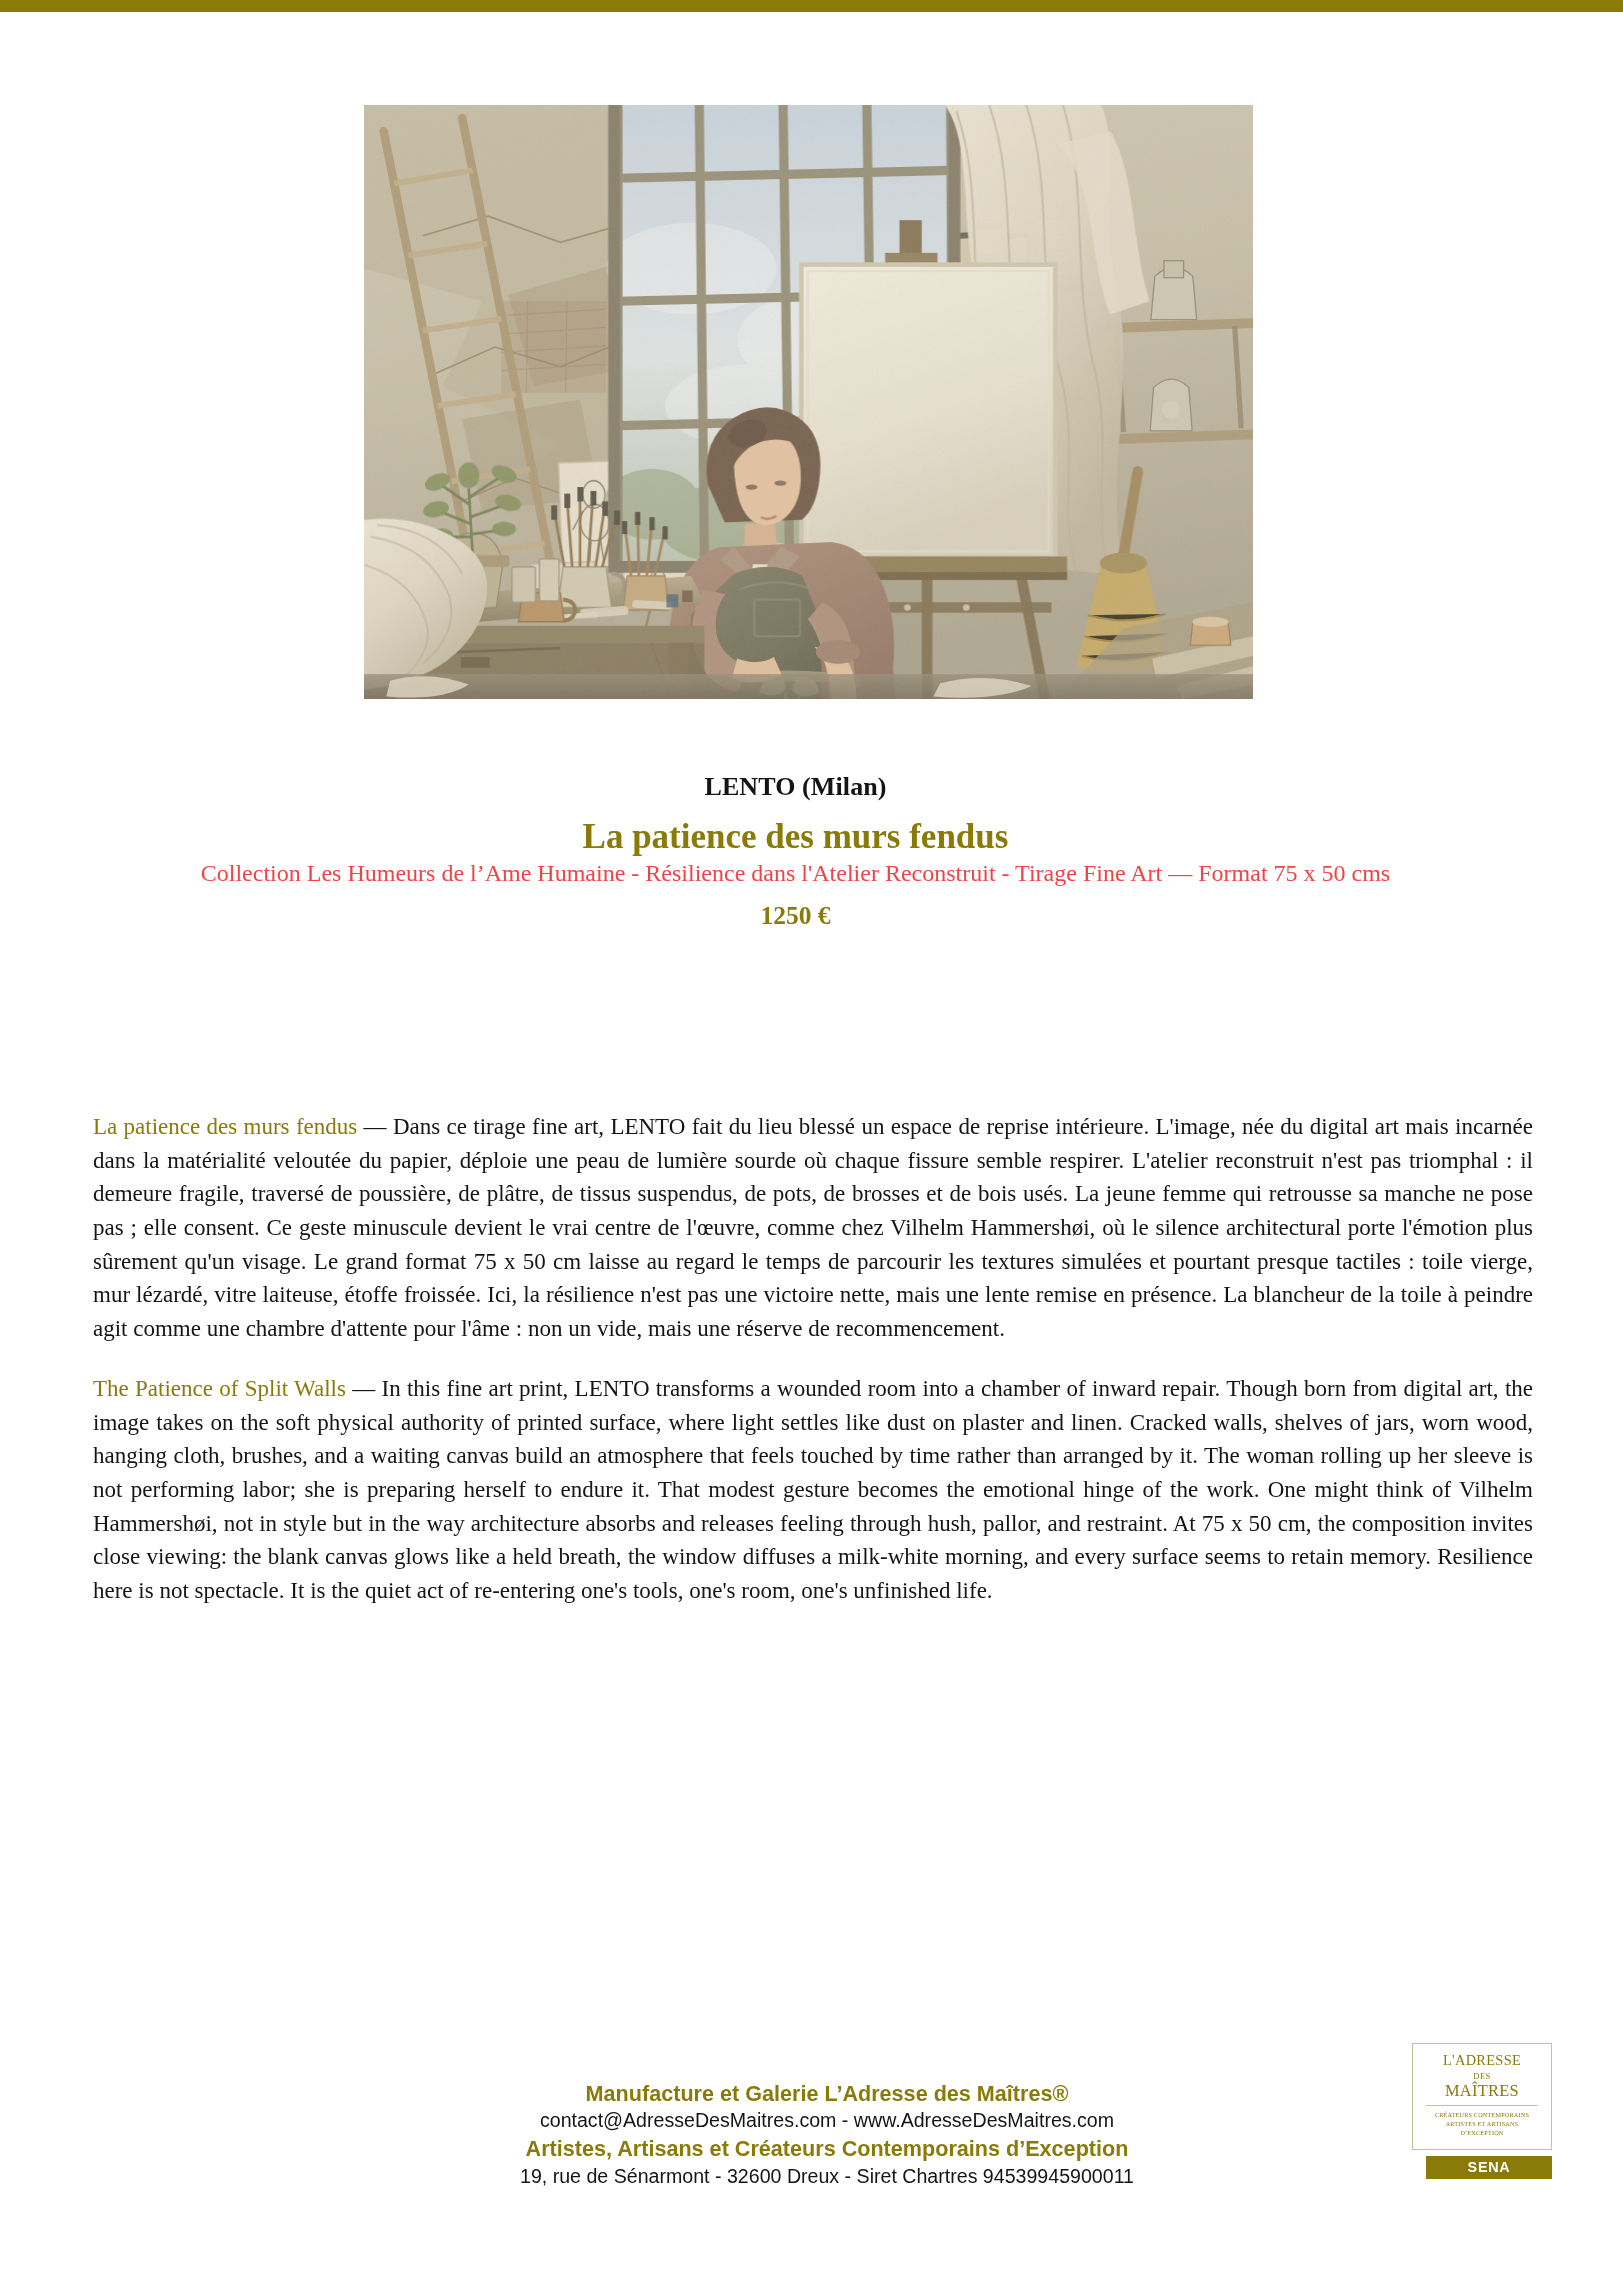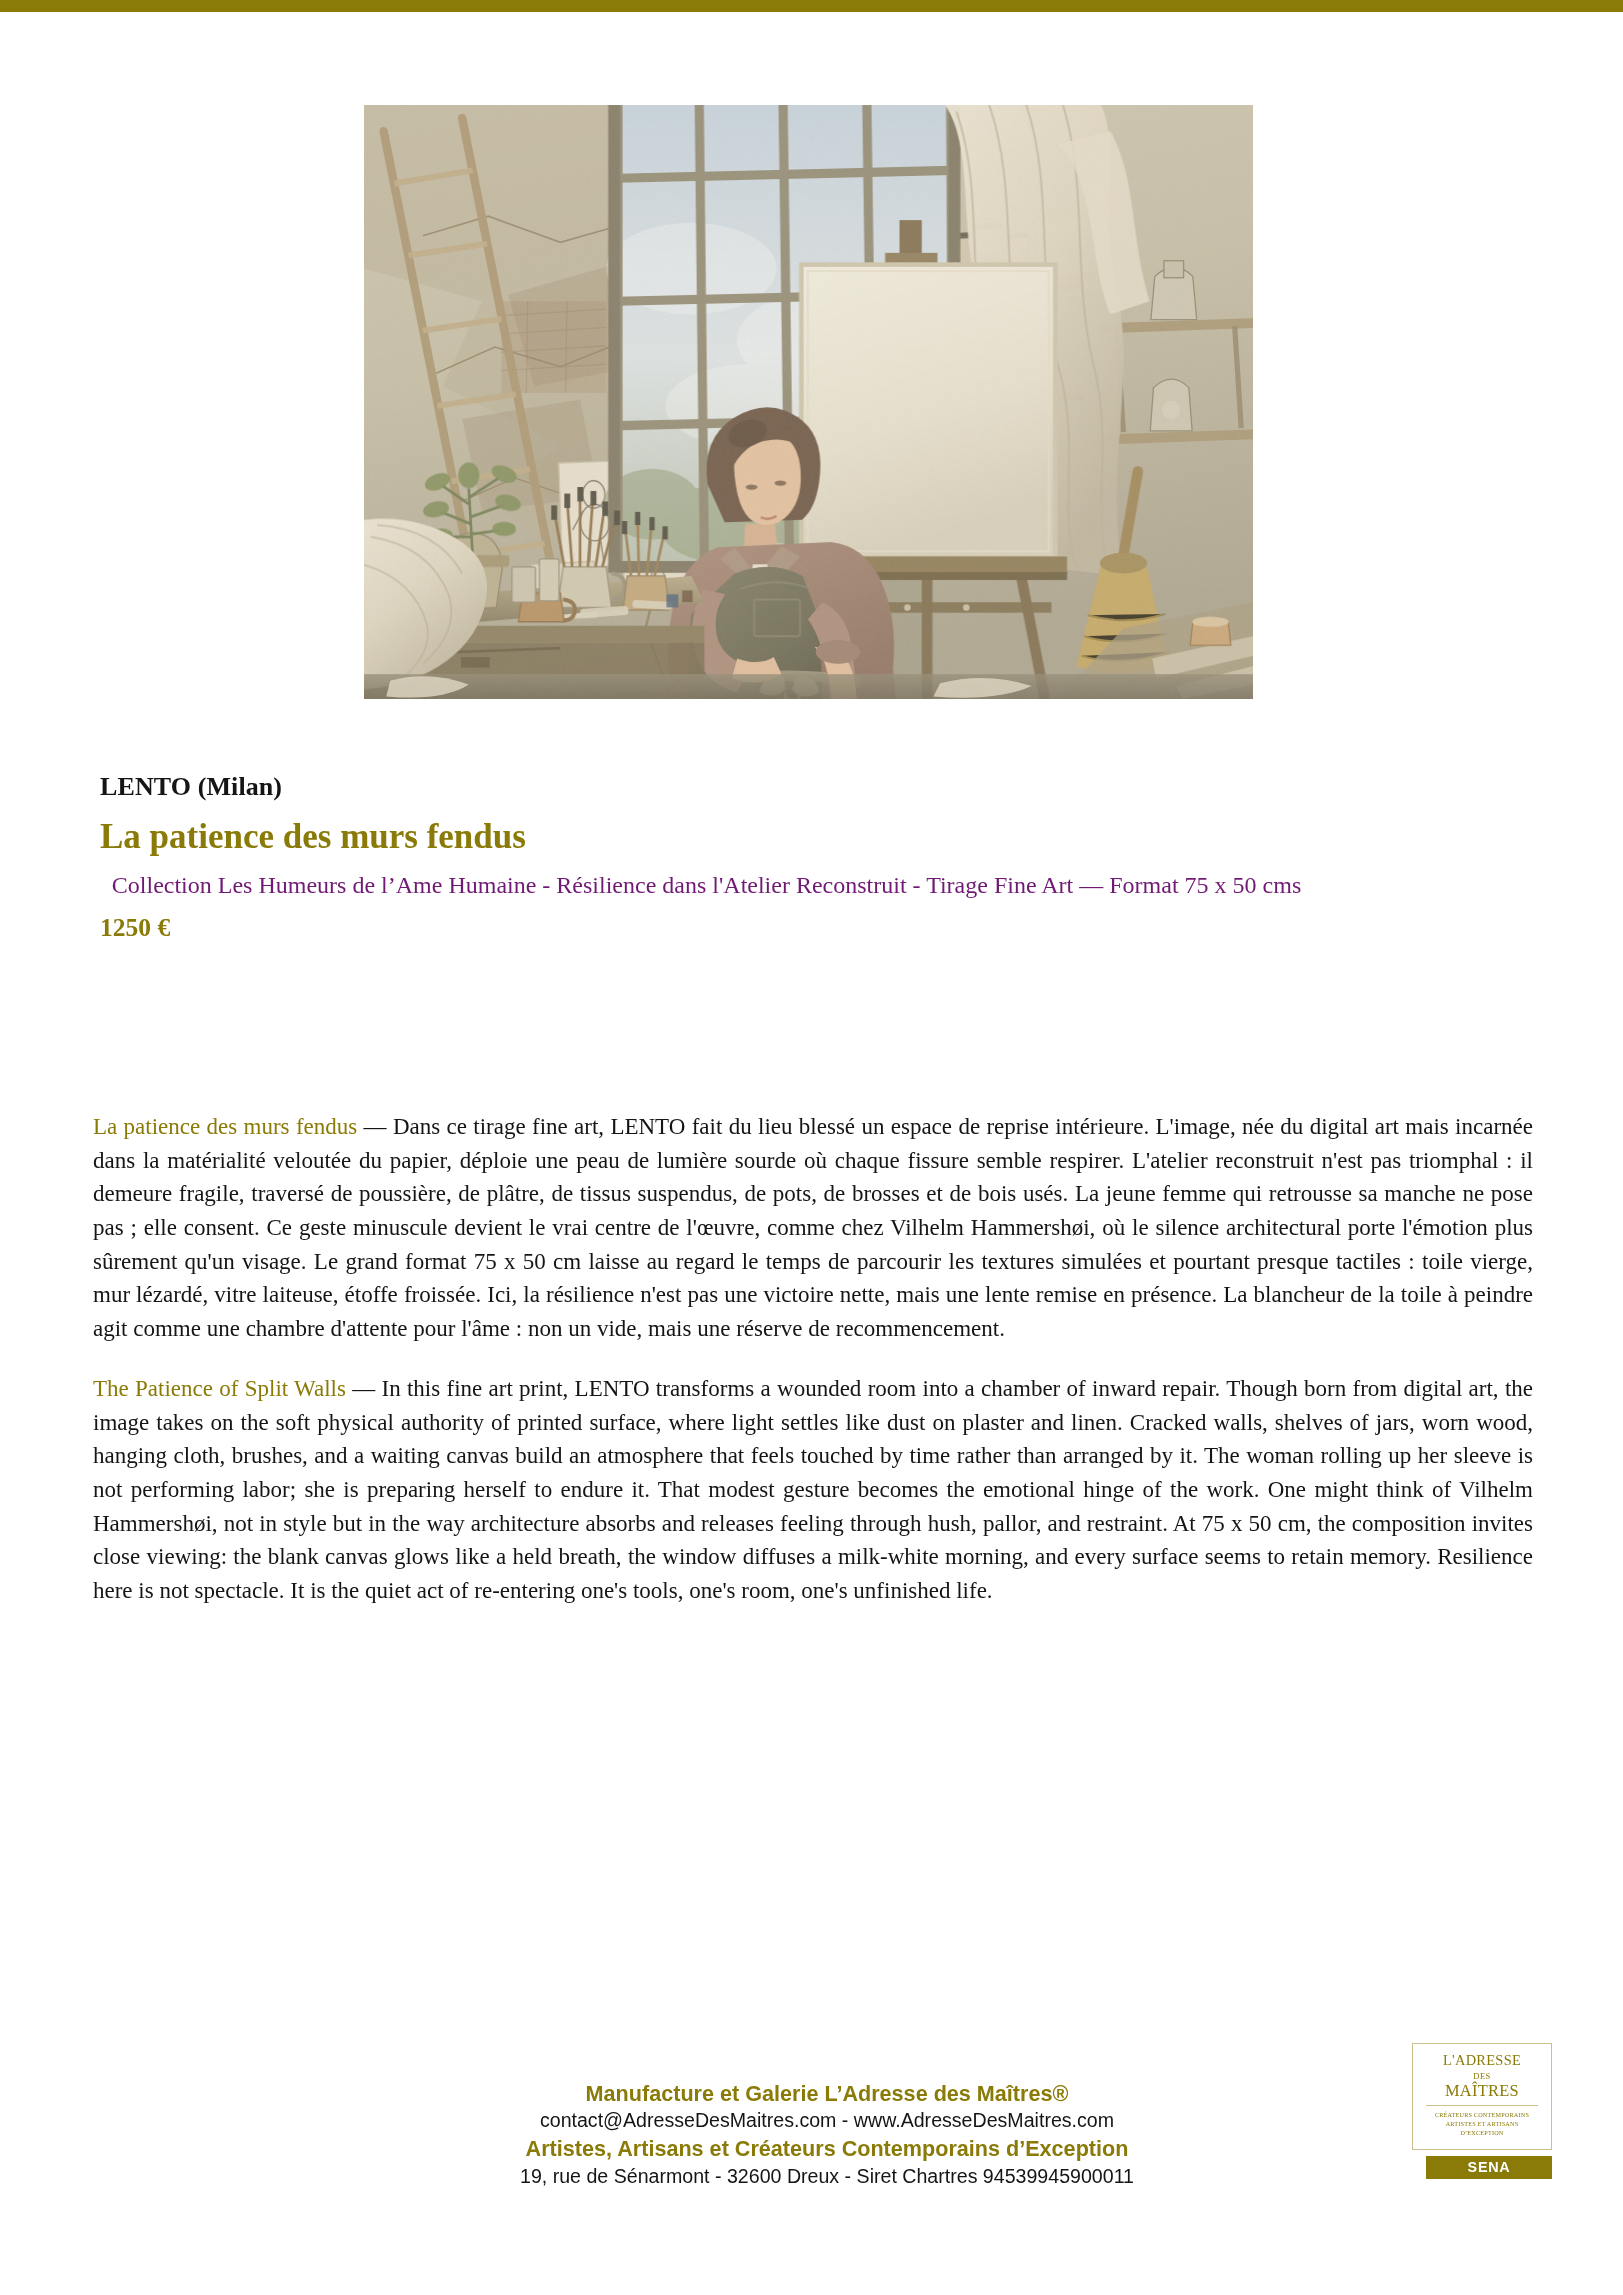--- a/index.html
+++ b/index.html
@@ -25,35 +25,36 @@
     left: 364px; top: 105px;
     width: 889px; height: 594px;
     overflow: hidden;
     background: #b9b19c;
   }
   .artwork-svg { display:block; width:100%; height:100%; }
 
   
   .titleblock {
     position: absolute;
-    left: 100px; top: 771px;
+    left: 69px; top: 771px;
     width: 1453px;
+    text-align: center;
   }
   .artist-name {
     font-size: 26px; font-weight: bold; color:#151515;
     letter-spacing: 0.1px; line-height: 1.2;
   }
   .work-title {
     margin-top: 14.4px;
     font-size: 35px; font-weight: bold; color:#8a7a07;
     line-height: 1.15;
   }
   .work-subtitle {
-    margin-top: 13px;
-    font-size: 24px; color:#701a75; line-height: 1.30;
+    margin-top: 1px;
+    font-size: 24px; color:#ef4444; line-height: 1.30;
     padding: 0 11.8px;
   }
   .work-price {
     margin-top: 12px;
     font-size: 25.5px; font-weight: bold; color:#8a7a07;
   }
 
   
   .body-col {
     position: absolute;

